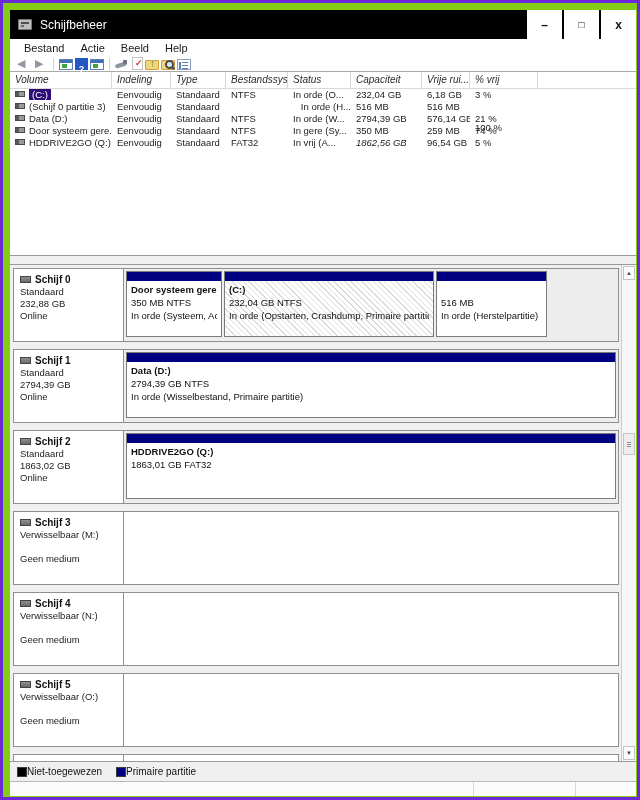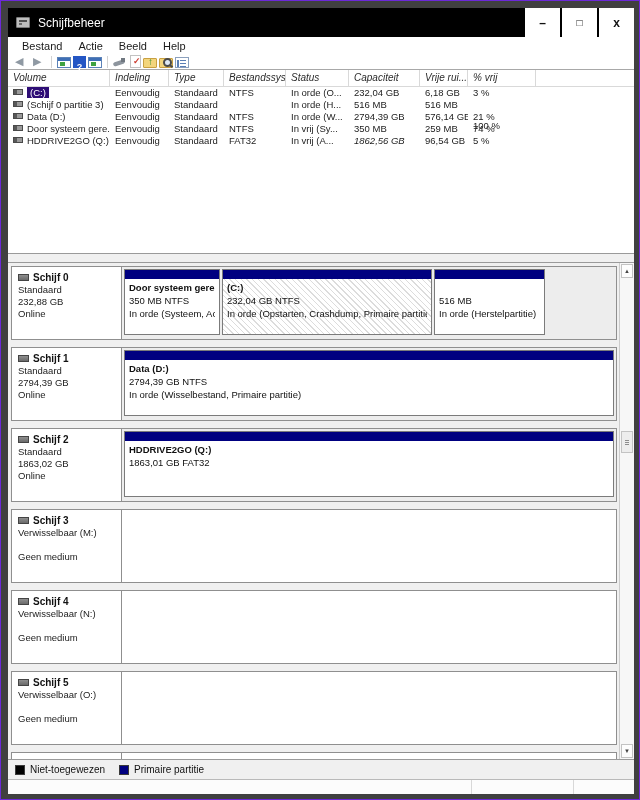--- a/index.html
+++ b/index.html
@@ -1,18 +1,18 @@
 <!DOCTYPE html>
 <html><head>
 <meta charset="utf-8">
 <style>
   * { box-sizing: border-box; margin: 0; padding: 0; }
   html,body { width:640px; height:800px; }
   body { font-family:"Liberation Sans", sans-serif; background:#e9e9e7; position:relative; overflow:hidden; }
-  .frame { position:absolute; inset:0; background:#404040; border:1px solid #6d28d9; }
+  .frame { position:absolute; inset:0; background:#84cc16; border:3px solid #6d28d9; }
   .win { position:absolute; left:7px; top:7px; width:626px; height:786px; background:#f0f0f0; }
 
   
   .titlebar { position:absolute; left:0; top:0; width:626px; height:29px; background:#000; display:flex; align-items:center; }
   .title-icon { width:14px; height:11px; background:#bdbdbd; border:1px solid #7a7a7a; border-radius:1px; position:relative; margin:0 8px 0 8px; flex:0 0 auto; }
   .title-icon::before { content:""; position:absolute; top:2px; left:2px; right:2px; height:2px; background:#4f4f4f; }
   .title-icon::after { content:""; position:absolute; bottom:2px; left:2px; width:3px; height:2px; background:#6a6a6a; }
   .title-text { color:#fff; font-size:12px; flex:1 1 auto; white-space:nowrap; overflow:hidden; }
   .controls { display:flex; gap:2px; height:100%; background:#000; }
   .wbtn { width:35px; height:100%; background:#fff; display:flex; align-items:center; justify-content:center; font-weight:bold; font-size:12px; color:#111; cursor:default; }
@@ -72,21 +72,21 @@
 
   
   .sbar { position:absolute; top:0; right:0; bottom:0; width:15px; background:#f7f7f7; border-left:1px solid #cccccc; }
   .sbtn { position:absolute; left:1px; right:1px; height:14px; background:#fdfdfd; border:1px solid #c3c3c3; color:#444; font-size:6px; text-align:center; line-height:12px; }
   .sbtn.up { top:1px; } .sbtn.down { bottom:1px; }
   .sthumb { position:absolute; left:1px; right:1px; top:168px; height:22px; background:#ededed; border:1px solid #c3c3c3; }
   .sthumb::before { content:""; position:absolute; left:3px; right:3px; top:8px; height:5px; background:repeating-linear-gradient(#8d8d8d 0 1px, transparent 1px 2px); }
 
   
   .legendbar { position:absolute; left:0; top:752px; width:626px; height:20px; background:#f0f0f0; border-bottom:1px solid #b9b9b9; display:flex; align-items:center; padding-left:7px; gap:14px; }
-  .lg-item { display:flex; align-items:center; gap:5px; font-size:10px; color:#111; }
+  .lg-item { display:flex; align-items:center; font-size:10px; color:#111; }
   .lg-sq { width:10px; height:10px; border:1px solid #3a3a3a; display:inline-block; }
   .statusbar { position:absolute; left:0; top:772px; width:626px; height:14px; background:#fcfcfc; }
   .sb-cell { position:absolute; top:0; height:14px; border-left:1px solid #d8d8d8; }
   .sb-cell.c1 { left:463px; width:102px; }
   .sb-cell.c2 { left:565px; width:61px; }
 </style>
 </head>
 <body>
 
 <div class="frame">
@@ -145,41 +145,41 @@
             <div class="vcell" style="width: 63px;">In orde (O...</div>
             <div class="vcell" style="width: 71px;">232,04 GB</div>
             <div class="vcell" style="width: 48px;">6,18 GB</div>
             <div class="vcell" style="width: 68px;">3 %</div>
           </div>
           <div class="vrow">
             <div class="vcell" style="width: 102px;"><span class="vol-icon"></span><span class="vol-label">(Schijf 0 partitie 3)</span></div>
             <div class="vcell" style="width: 59px;">Eenvoudig</div>
             <div class="vcell" style="width: 55px;">Standaard</div>
             <div class="vcell" style="width: 62px;"></div>
-            <div class="vcell" style="width: 63px;">In orde (H...</div>
+            <div class="vcell" style="width: 63px; text-align: right;">In orde (H...</div>
             <div class="vcell" style="width: 71px;">516 MB</div>
             <div class="vcell" style="width: 48px;">516 MB</div>
             <div class="vcell" style="width: 68px; margin-top: 42px;">100 %</div>
           </div>
           <div class="vrow">
             <div class="vcell" style="width: 102px;"><span class="vol-icon"></span><span class="vol-label">Data (D:)</span></div>
             <div class="vcell" style="width: 59px;">Eenvoudig</div>
             <div class="vcell" style="width: 55px;">Standaard</div>
             <div class="vcell" style="width: 62px;">NTFS</div>
             <div class="vcell" style="width: 63px;">In orde (W...</div>
             <div class="vcell" style="width: 71px;">2794,39 GB</div>
             <div class="vcell" style="width: 48px;">576,14 GB</div>
             <div class="vcell" style="width: 68px;">21 %</div>
           </div>
           <div class="vrow">
             <div class="vcell" style="width: 102px;"><span class="vol-icon"></span><span class="vol-label">Door systeem gere...</span></div>
             <div class="vcell" style="width: 59px;">Eenvoudig</div>
             <div class="vcell" style="width: 55px;">Standaard</div>
             <div class="vcell" style="width: 62px;">NTFS</div>
-            <div class="vcell" style="width: 63px;">In vrij (Sy...</div>
+            <div class="vcell" style="width: 63px;">In gere (Sy...</div>
             <div class="vcell" style="width: 71px;">350 MB</div>
             <div class="vcell" style="width: 48px;">259 MB</div>
             <div class="vcell" style="width: 68px;">74 %</div>
           </div>
           <div class="vrow">
             <div class="vcell" style="width: 102px;"><span class="vol-icon"></span><span class="vol-label">HDDRIVE2GO (Q:)</span></div>
             <div class="vcell" style="width: 59px;">Eenvoudig</div>
             <div class="vcell" style="width: 55px;">Standaard</div>
             <div class="vcell" style="width: 62px;">FAT32</div>
             <div class="vcell" style="width: 63px;">In vrij (A...</div>

